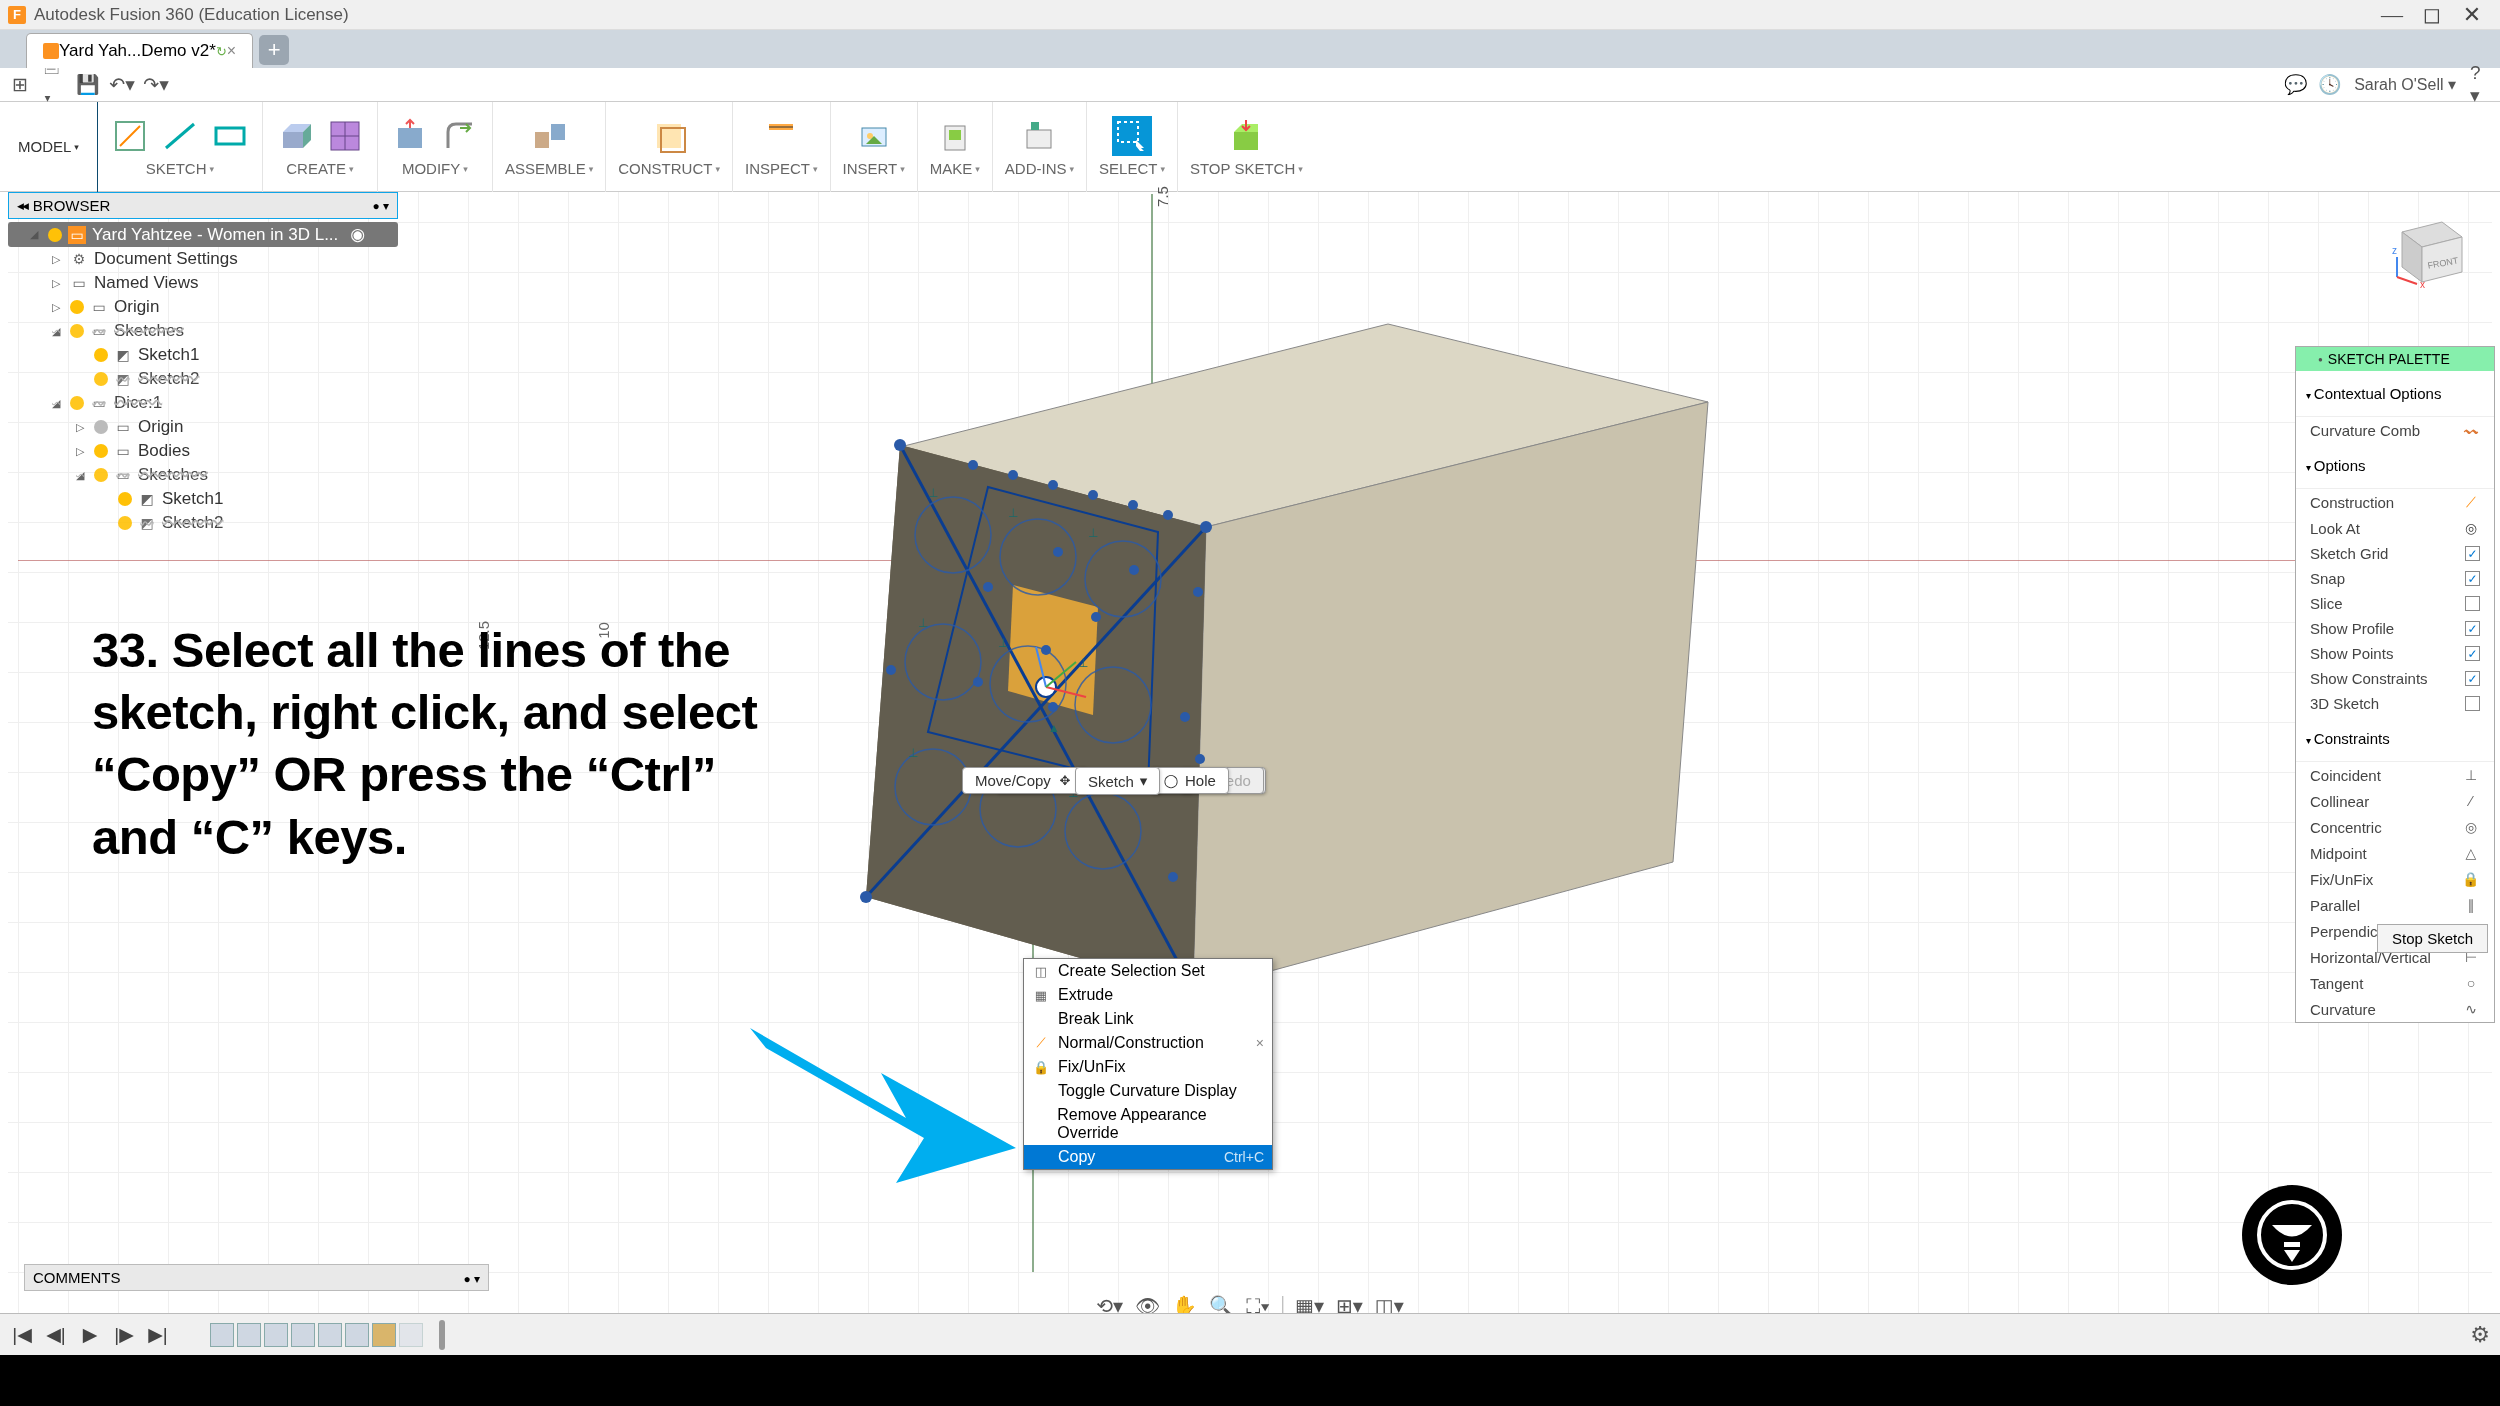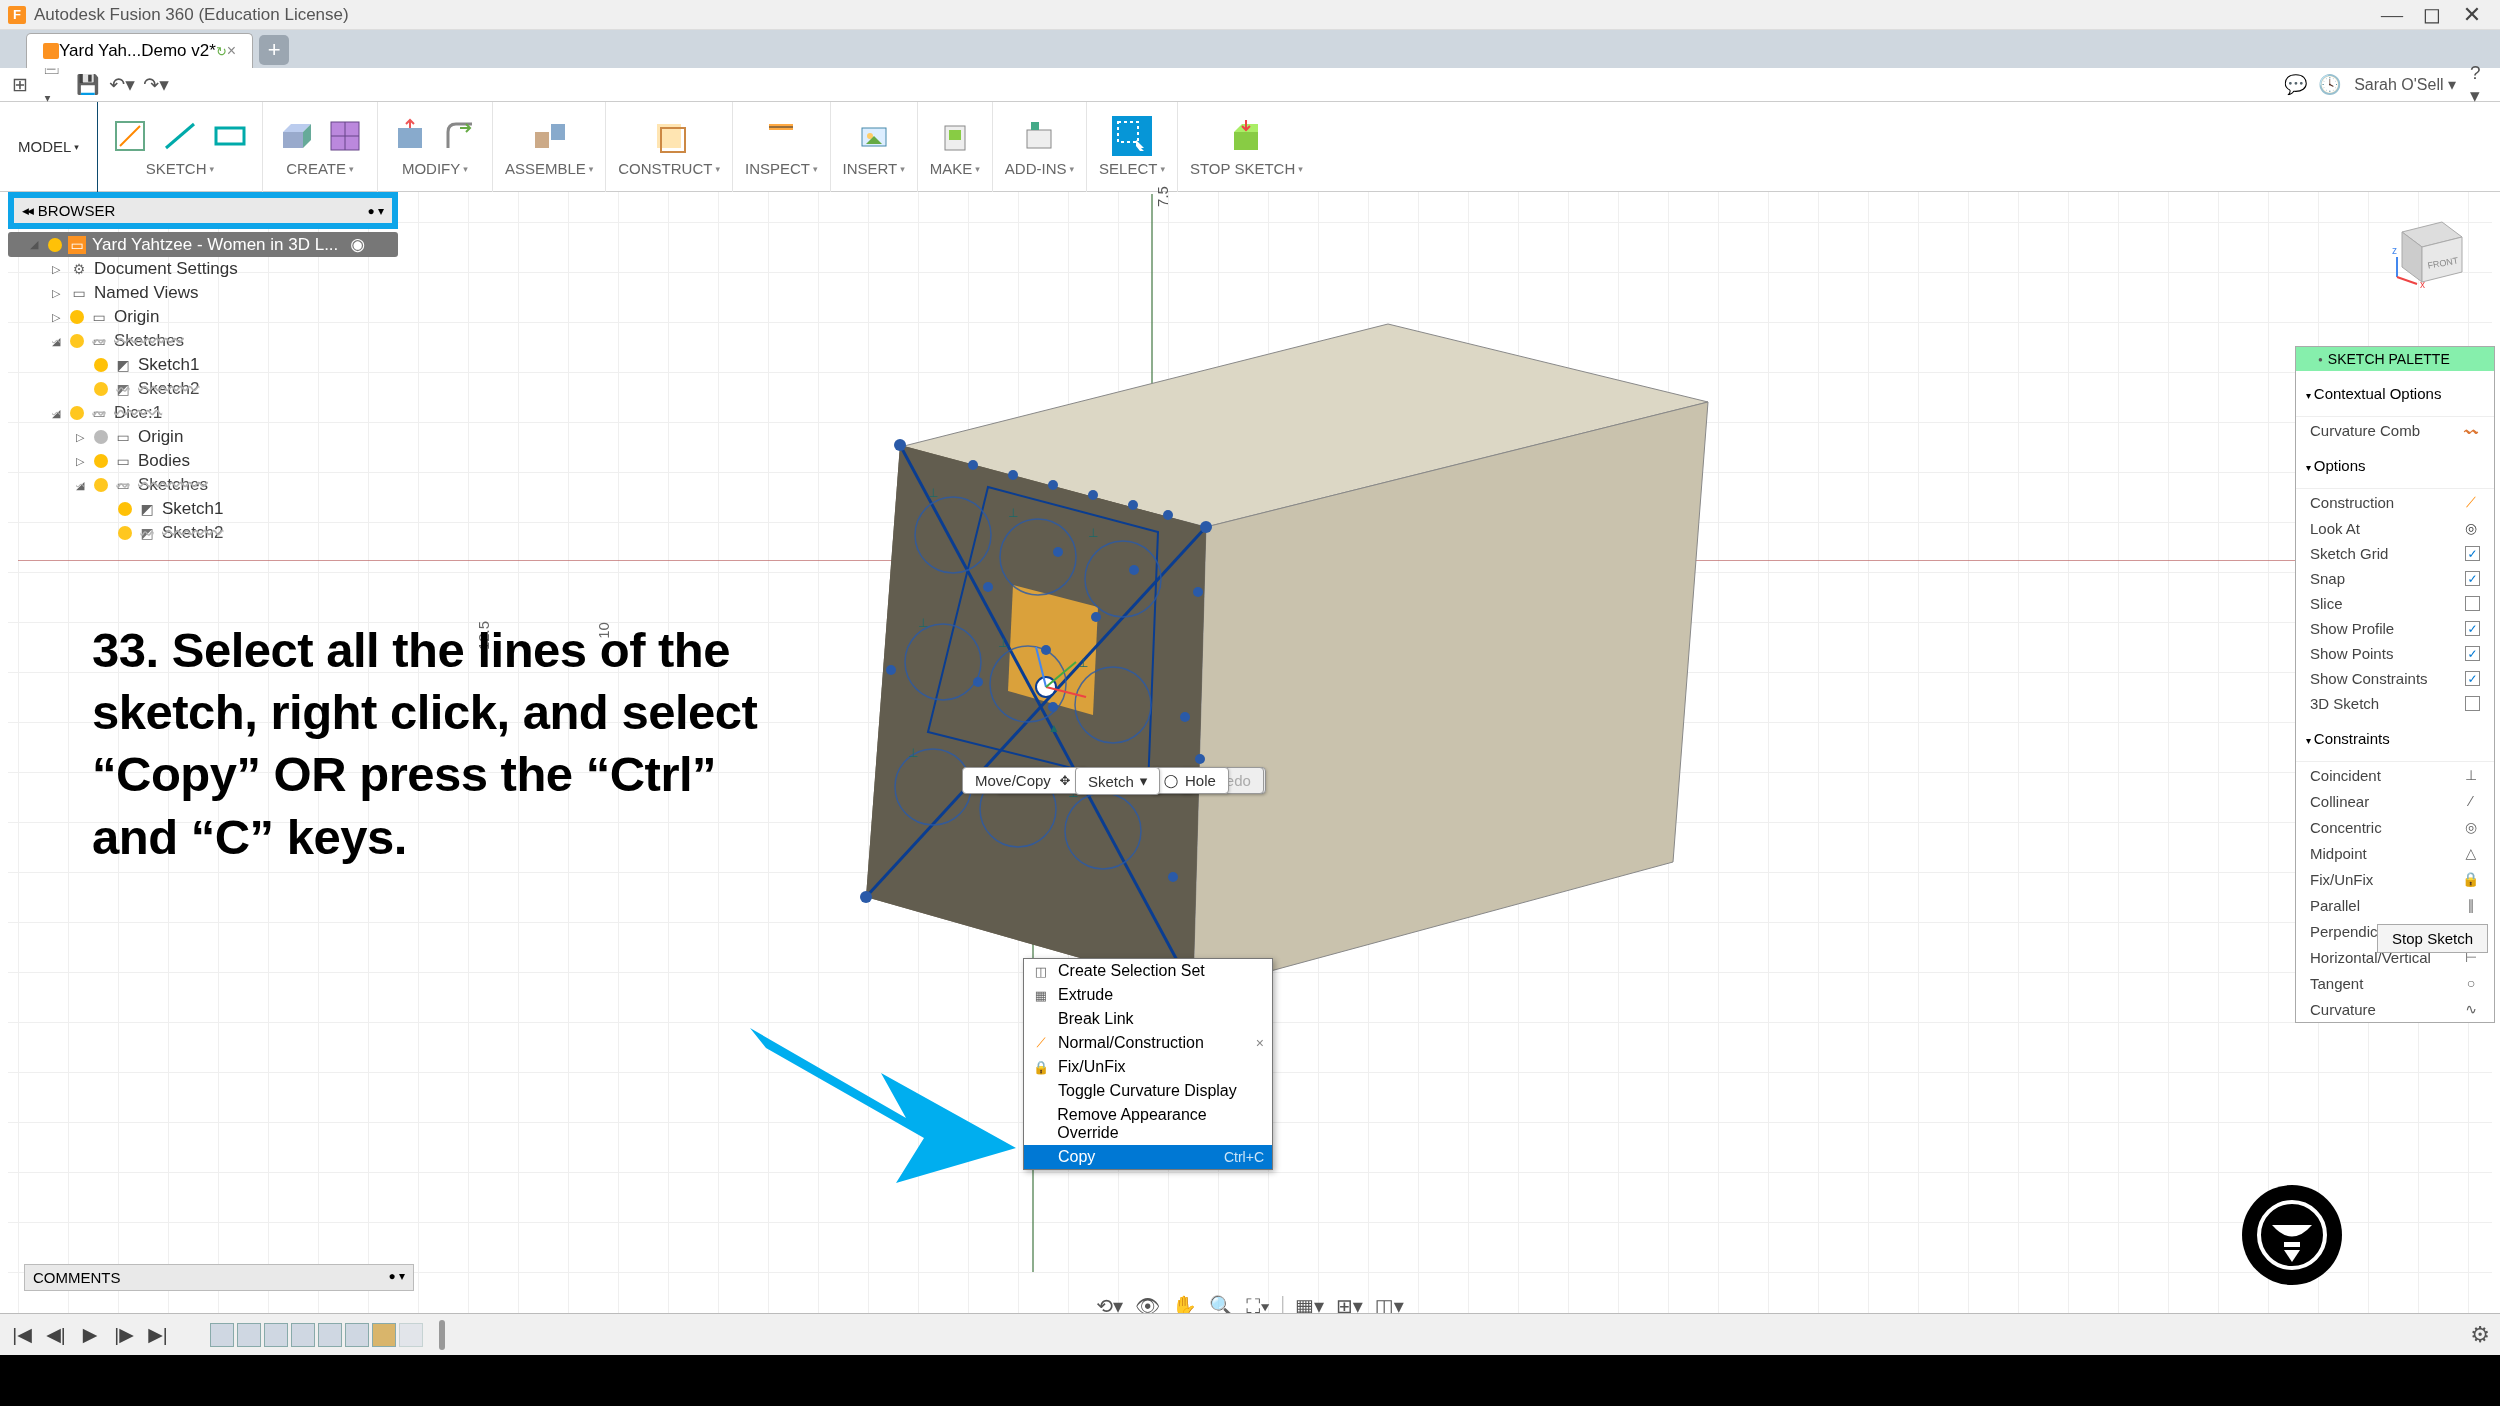--- a/index.html
+++ b/index.html
@@ -36,21 +36,21 @@
 .ribbon .model-btn { padding: 0 18px; font-size: 15px; color: #333; height: 90px; display: flex; align-items: center; border-right: 1px solid #0c4a6e; }
 .ribbon .model-btn::after { content: " ▾"; font-size: 9px; margin-left: 3px; }
 .selected-tool { background: #0696d7; }
 
 
 .canvas-area { position: absolute; top: 192px; left: 8px; right: 8px; bottom: 42px; background: #fff; }
 .grid-bg { position: absolute; inset: 0; background-image: linear-gradient(#eee 1px, transparent 1px), linear-gradient(90deg, #eee 1px, transparent 1px); background-size: 50px 50px; background-position: 10px 30px; opacity: 0.9; }
 
 
 .browser { position: absolute; top: 0; left: 0; width: 390px; background: transparent; font-size: 17px; }
-.browser-hdr { background: #e9e9e9; border: 6px solid #0ea5e9; padding: 4px 8px; font-size: 15px; display: flex; align-items: center; }
+.browser-hdr { background: #e9e9e9; border: 1px solid #0ea5e9; padding: 4px 8px; font-size: 15px; display: flex; align-items: center; }
 .browser-hdr::before { content: "◀◀"; font-size: 9px; margin-right: 6px; letter-spacing: -2px; }
 .browser-hdr .pin { margin-left: auto; font-size: 12px; }
 .tree { padding: 3px 0; }
 .trow { display: flex; align-items: center; padding: 2px 4px; gap: 6px; font-size: 17px; color: #333; white-space: nowrap; }
 .trow.root { background: #777; color: #fff; border-radius: 3px; }
 .trow .indent0 { width: 12px; } .trow .indent1 { width: 34px; } .trow .indent2 { width: 58px; } .trow .indent3 { width: 82px; }
 .trow .arrow { width: 12px; font-size: 11px; color: #555; }
 .trow .bulb { width: 14px; height: 14px; background: #ffc107; border-radius: 50%; }
 .trow .bulb.off { background: #bbb; }
 .trow .ticon { width: 18px; height: 18px; display: flex; align-items: center; justify-content: center; color: #666; font-size: 14px; }
@@ -85,21 +85,21 @@
 .cmenu-row .short { margin-left: auto; font-size: 14px; opacity: 0.8; }
 .cmenu-row .x { margin-left: auto; font-size: 14px; color: #888; }
 
 
 .instr { position: absolute; left: 84px; top: 427px; width: 720px; font-weight: 800; font-size: 49px; line-height: 1.27; letter-spacing: -0.5px; font-family: "Arial Black", Arial, sans-serif; }
 
 
 .big-arrow { position: absolute; left: 738px; top: 826px; width: 276px; height: 166px; }
 
 
-.comments { position: absolute; left: 16px; bottom: 22px; width: 390px; background: #e9e9e9; border: 1px solid #bbb; padding: 4px 8px; font-size: 15px; display: flex; align-items: flex-start; }
+.comments { position: absolute; left: 16px; bottom: 22px; width: 465px; background: #e9e9e9; border: 1px solid #bbb; padding: 4px 8px; font-size: 15px; display: flex; align-items: flex-end; }
 .comments .pin { margin-left: auto; font-size: 12px; }
 
 
 .bottom-nav { position: absolute; bottom: -5px; left: 50%; transform: translateX(-50%); display: flex; gap: 12px; align-items: center; font-size: 20px; color: #555; }
 
 
 .timeline { position: absolute; bottom: 0; left: 0; right: 0; height: 42px; background: #f0f0f0; border-top: 1px solid #bbb; display: flex; align-items: center; padding: 0 10px; gap: 10px; }
 .timeline .tbtn { font-size: 19px; color: #444; width: 24px; text-align: center; }
 .timeline .ops { display: flex; gap: 3px; margin-left: 30px; }
 .timeline .op { width: 24px; height: 24px; background: #cfd7e2; border: 1px solid #8aa; }

